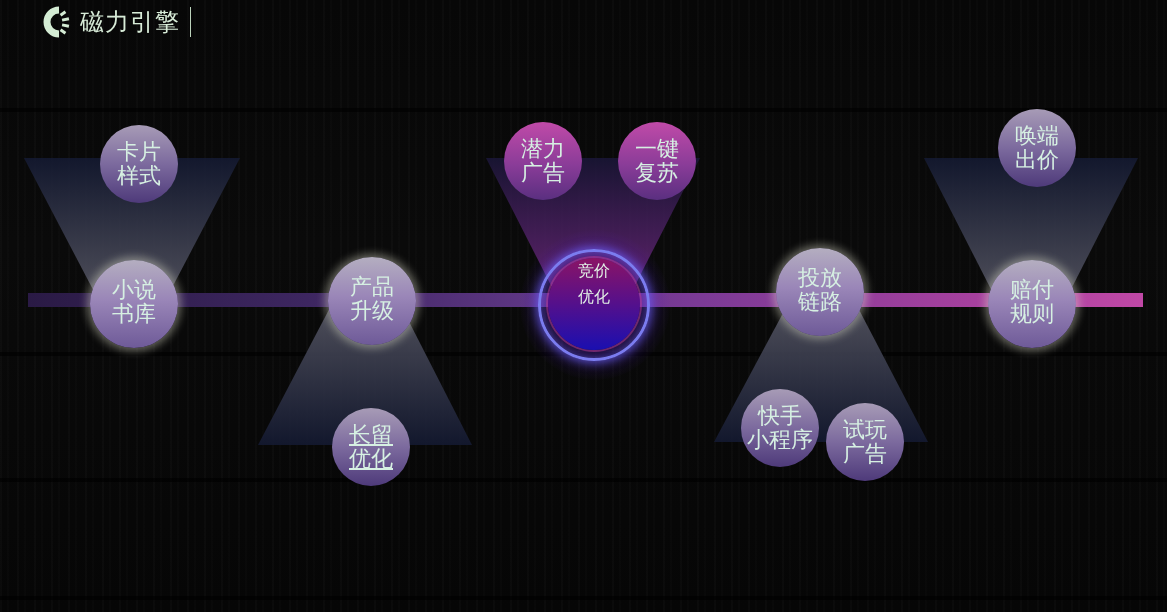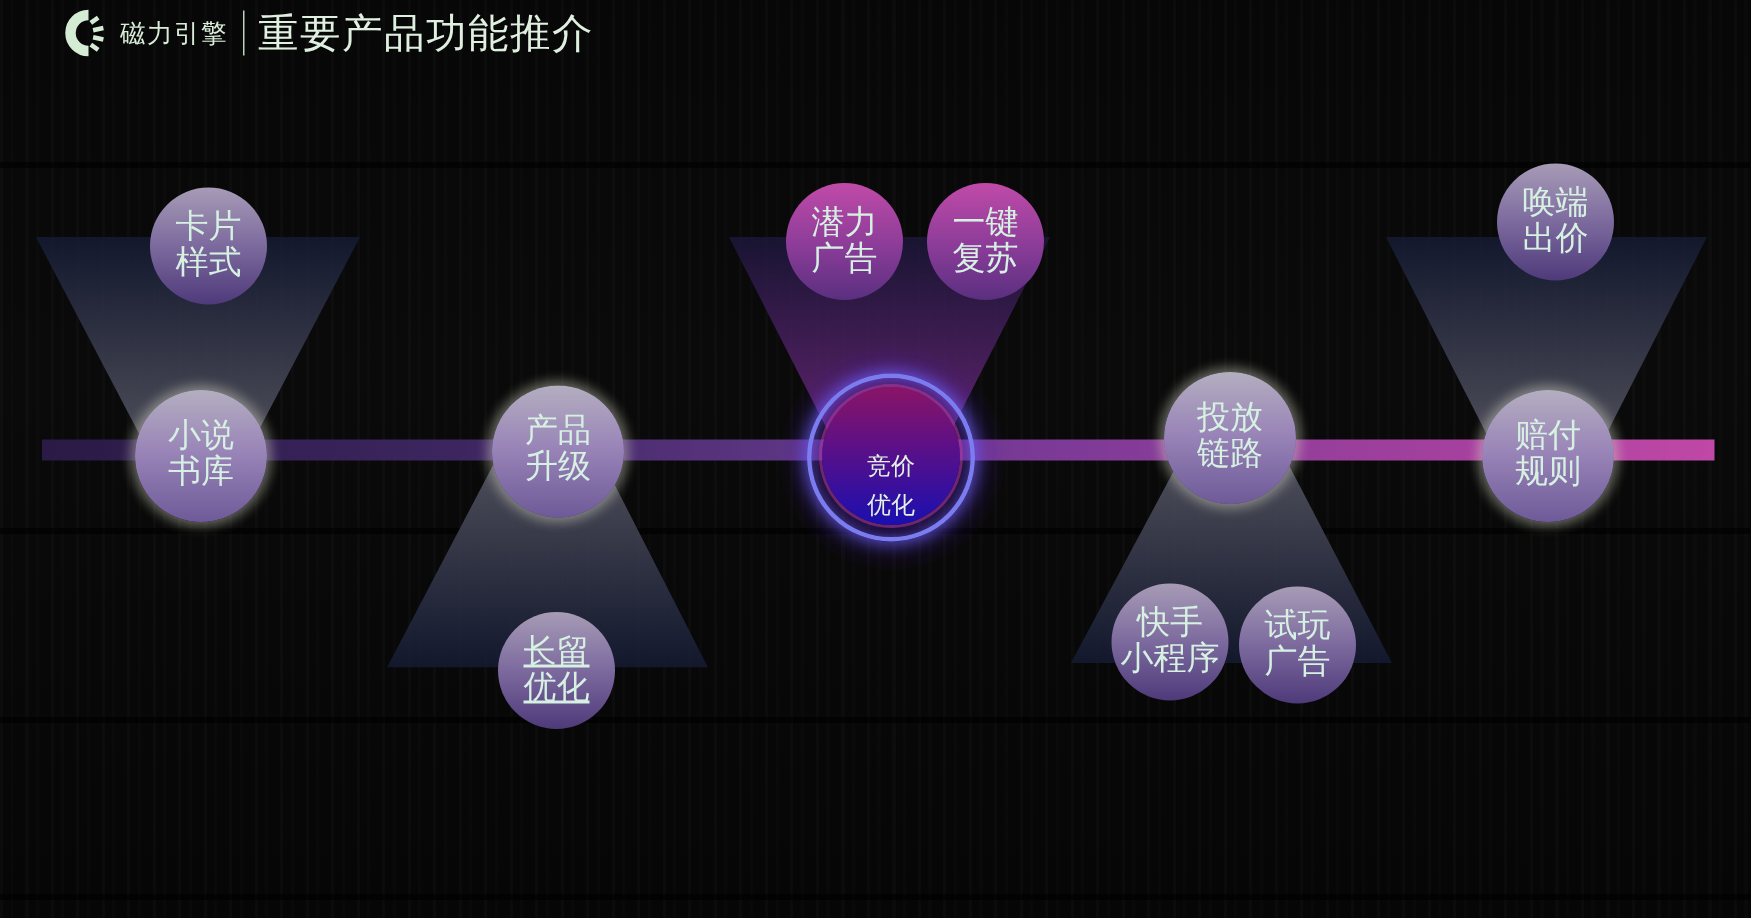--- a/index.html
+++ b/index.html
@@ -10,21 +10,21 @@
     position: absolute; inset: 0;
     background:
       repeating-linear-gradient(90deg, rgba(255,255,255,0.018) 0px, rgba(255,255,255,0.018) 2px, transparent 2px, transparent 7px, rgba(255,255,255,0.01) 7px, rgba(255,255,255,0.01) 9px, transparent 9px, transparent 17px),
       linear-gradient(180deg, #070707 0%, #0a0a0a 40%, #060606 100%);
   }
   .shelf { position: absolute; left: 0; right: 0; height: 4px; background: rgba(0,0,0,0.6); }
 
   
   .header { position: absolute; left: 40px; top: 4px; height: 36px; display: flex; align-items: center; }
   .logo-icon { width: 34px; height: 34px; position: relative; }
-  .brand { color: #d8ecd8; font-size: 17px; margin-left: 6px; letter-spacing: 1px; }
+  .brand { color: #d8ecd8; font-size: 24px; margin-left: 6px; letter-spacing: 1px; }
   .sep { width: 1px; height: 30px; background: #bcd3bc; margin: 0 9px 0 10px; }
   .page-title { color: #e0f0e0; font-size: 27px; letter-spacing: 1px; }
 
   
   .timeline {
     position: absolute; left: 28px; top: 293px; width: 1115px; height: 14px;
     background: linear-gradient(90deg, #2a1a45 0%, #3d2660 25%, #5e3684 45%, #7b3a96 60%, #a6409e 85%, #c048a6 100%);
   }
 
   
@@ -53,21 +53,21 @@
     background: radial-gradient(circle, rgba(60,40,230,0.55) 0%, rgba(80,30,180,0.3) 45%, rgba(0,0,0,0) 72%);
   }
   .center-ring {
     position: absolute; left: 538px; top: 249px; width: 112px; height: 112px; border-radius: 50%;
     border: 3px solid #7b7cf0; box-shadow: 0 0 10px 2px rgba(110,100,255,0.7), inset 0 0 8px rgba(110,100,255,0.6);
   }
   .center-core {
     position: absolute; left: 548px; top: 258px; width: 92px; height: 92px; border-radius: 50%;
     background: linear-gradient(180deg, #8a1466 0%, #5a1088 45%, #1a0fb0 100%);
     box-shadow: 0 0 0 2px rgba(190,60,150,0.5);
-    display: flex; align-items: flex-end; justify-content: center; text-align: center;
+    display: flex; align-items: flex-start; justify-content: center; text-align: center;
     color: #e2f2e6; font-size: 16px; line-height: 26px;
   }
 </style>
 </head>
 <body>
 
 <div class="bg"></div>
 <div class="shelf" style="top:108px"></div>
 <div class="shelf" style="top:352px"></div>
 <div class="shelf" style="top:478px"></div>
@@ -78,21 +78,20 @@
     <svg width="34" height="34" viewBox="0 0 34 34">
       <path d="M19 5 A12 12 0 1 0 19 29" fill="none" stroke="#d4ecd4" stroke-width="7"></path>
       <rect x="20" y="7" width="6" height="3" fill="#d4ecd4" transform="rotate(-35 23 8.5)"></rect>
       <rect x="22" y="13" width="7" height="3" fill="#d4ecd4" transform="rotate(-12 25 14.5)"></rect>
       <rect x="22" y="19" width="7" height="3" fill="#d4ecd4" transform="rotate(12 25 20.5)"></rect>
       <rect x="20" y="25" width="6" height="3" fill="#d4ecd4" transform="rotate(35 23 26.5)"></rect>
     </svg>
   </span>
   <span class="brand">磁力引擎</span>
   <span class="sep"></span>
-  <span class="page-title">重要产品功能推介</span>
 </div>
 
 <div class="beam" style="left:24px; top:158px;">
   <svg width="216" height="145">
       <defs>
         <linearGradient id="g1" x1="0" y1="0" x2="0" y2="1">
           <stop offset="0" stop-color="#141a33" stop-opacity="0.85"></stop>
           <stop offset="1" stop-color="#5a5a66" stop-opacity="0.9"></stop>
         </linearGradient>
       </defs>
@@ -157,21 +156,21 @@
 
 <div class="bubble glow" style="left:328px; top:257px; width:88px; height:88px;">
   <span class="lbl">产品
 升级</span>
 </div>
 <div class="bubble" style="left:332px; top:408px; width:78px; height:78px;text-decoration:underline;">
   <span class="lbl">长留
 优化</span>
 </div>
 
-<div class="bubble pink" style="left:524px; top:122px; width:78px; height:78px;">
+<div class="bubble pink" style="left:504px; top:122px; width:78px; height:78px;">
   <span class="lbl">潜力
 广告</span>
 </div>
 <div class="bubble pink" style="left:618px; top:122px; width:78px; height:78px;">
   <span class="lbl">一键
 复苏</span>
 </div>
 <div class="center-halo"></div>
 <div class="center-ring"></div>
 <div class="center-core">
@@ -180,21 +179,21 @@
 </div>
 
 <div class="bubble glow" style="left:776px; top:248px; width:88px; height:88px;">
   <span class="lbl">投放
 链路</span>
 </div>
 <div class="bubble" style="left:741px; top:389px; width:78px; height:78px;">
   <span class="lbl">快手
 小程序</span>
 </div>
-<div class="bubble" style="left:826px; top:391px; width:78px; height:78px;">
+<div class="bubble" style="left:826px; top:403px; width:78px; height:78px;">
   <span class="lbl">试玩
 广告</span>
 </div>
 
 <div class="bubble" style="left:998px; top:109px; width:78px; height:78px;">
   <span class="lbl">唤端
 出价</span>
 </div>
 <div class="bubble glow" style="left:988px; top:260px; width:88px; height:88px;">
   <span class="lbl">赔付

